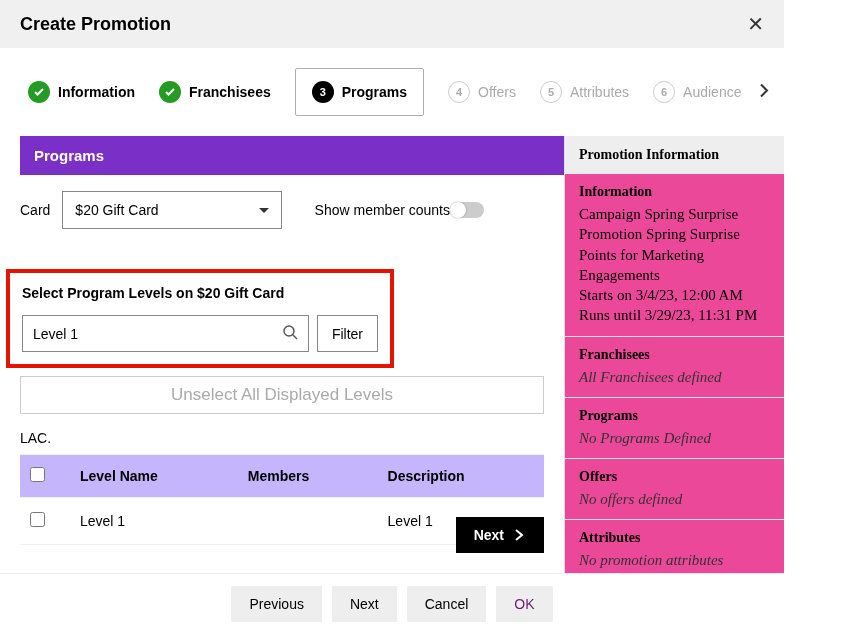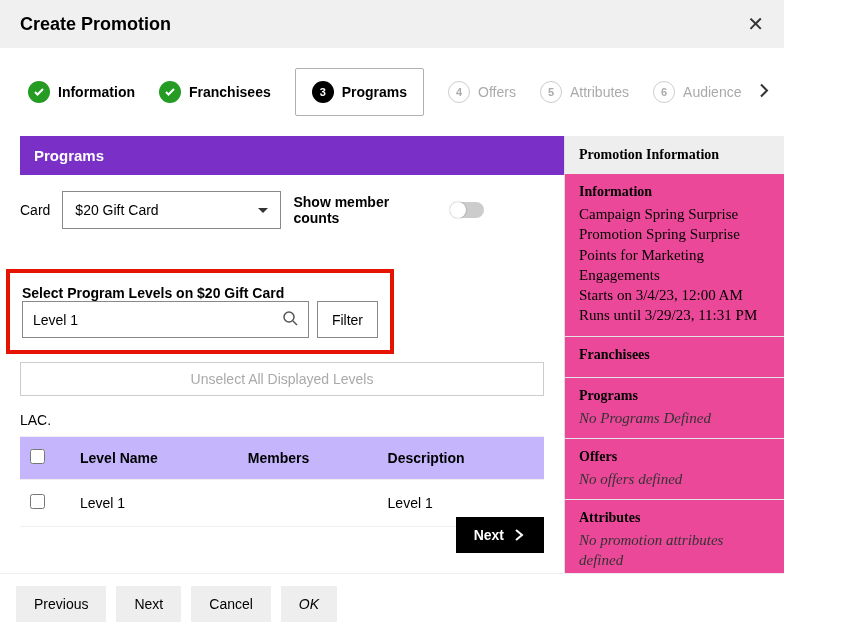--- a/index.html
+++ b/index.html
@@ -21,54 +21,54 @@
     .steps-scroll { position: absolute; right: 12px; top: 50%; transform: translateY(-50%); cursor: pointer; color: #333; }
 
     .body { display: flex; flex: 1; overflow: hidden; }
     .main { flex: 1; display: flex; flex-direction: column; padding: 0 20px; position: relative; }
     .sidebar { width: 220px; border-left: 1px solid #ddd; background: #ec4899; font-family: Liberation Serif, serif; }
     
     .banner { background: #7a2fc7; color: #fff; padding: 11px 14px; font-weight: 700; font-size: 15px; margin: 0 -20px 16px 0; margin-left: 0; }
     
     .card-row { display: flex; align-items: center; gap: 12px; margin-bottom: 40px; }
     .card-select { width: 220px; padding: 10px 12px; border: 1px solid #888; background: #fff; display: flex; justify-content: space-between; align-items: center; cursor: pointer; }
-    .toggle-row { display: flex; align-items: center; gap: 12px; margin-left: auto; padding-right: 60px; font-weight: bold;}
+    .toggle-row { display: flex; align-items: center; gap: 0; margin-left: auto; padding-right: 60px;}
     .toggle { width: 34px; height: 16px; background: #ccc; border-radius: 8px; position: relative; cursor: pointer; }
     .toggle-knob { position: absolute; width: 16px; height: 16px; background: #fff; border-radius: 50%; top: 0; left: 0; box-shadow: 0 0 2px rgba(0,0,0,.3); }
 
     .highlight-box { border: 4px solid #e51400; padding: 12px; margin-left: -14px; margin-right: 150px; }
-    .highlight-inner-title { font-weight: 700; margin-bottom: 0; }
+    .highlight-inner-title { font-weight: 700; margin-bottom: 14px; }
     .filter-row { display: flex; gap: 8px; }
     .search-wrap { flex: 1; display: flex; align-items: center; border: 1px solid #888; padding: 8px 10px; }
     .search-wrap input { border: none; outline: none; flex: 1; font-size: 14px; }
     .search-icon { color: #555; }
     .filter-btn { border: 1px solid #888; background: #fff; padding: 8px 14px; cursor: pointer; font-size: 14px; }
 
-    .unselect-btn { border: 1px solid #ccc; background: #fff; color: #aaa; padding: 8px 12px; margin-top: 8px; cursor: pointer; font-size: 14px; }
+    .unselect-btn { border: 1px solid #ccc; background: #fff; color: #aaa; padding: 8px 12px; margin-top: 8px; cursor: pointer; font-size: 17px; }
 
     .section-title { font-weight: 400; margin-top: 16px; margin-bottom: 8px; }
     .table { width: 100%; border-collapse: collapse; }
     .table th { text-align: left; padding: 12px 10px; background: #c4b5fd; font-weight: 700; font-size: 14px; border-top: 1px solid #eee; border-bottom: 1px solid #eee;}
     .table td { padding: 14px 10px; }
     .cb-col { width: 50px; }
     input[type=checkbox] { width: 15px; height: 15px; }
     .table tr.datarow { border-top: 1px solid #f0f0f0; border-bottom: 1px solid #f0f0f0; }
     
     .next-btn-wrap { position: absolute; right: 20px; bottom: 20px; }
     .next-btn { background: #000; color: #fff; border: none; padding: 10px 18px; display: flex; align-items: center; gap: 8px; cursor: pointer; font-size: 14px; font-weight: 600; }
 
     .sidebar-header { background: #eee; padding: 11px 14px; font-weight: 700; }
     .sidebar-section { padding: 10px 14px; border-bottom: 1px solid #e4e4e4; }
     .sidebar-label { font-weight: 700; margin-bottom: 4px; }
     .sidebar-text { font-size: 15px; line-height: 1.35; }
     .italic { font-style: italic; color: #333; }
 
-    .footer { background: #fff; padding: 12px 16px; border-top: 1px solid #eee; display: flex; justify-content: flex-start; gap: 10px; }
+    .footer { background: #fff; padding: 12px 16px; border-top: 1px solid #eee; display: flex; justify-content: center; gap: 10px; }
     .footer-btn { background: #eee; border: none; padding: 10px 18px; cursor: pointer; font-size: 14px; }
-    .footer-btn.disabled { color: #000000; cursor: default; font-style: italic; }
+    .footer-btn.disabled { color: #701a75; cursor: default; }
     .caret-down { width: 0; height: 0; border-left: 5px solid transparent; border-right: 5px solid transparent; border-top: 5px solid #333; }
   </style>
 </head>
 <body>
 
 <div class="dialog">
   <div class="header">
     <div class="header-title">Create Promotion</div>
     <button class="close-btn">✕</button>
   </div>
@@ -191,20 +191,21 @@
         <div class="sidebar-text">
           <div>Campaign Spring Surprise</div>
           <div>Promotion Spring Surprise</div>
           <div>Points for Marketing Engagements</div>
           <div>Starts on 3/4/23, 12:00 AM</div>
           <div>Runs until 3/29/23, 11:31 PM</div>
         </div>
       </div>
       <div class="sidebar-section">
         <div class="sidebar-label">Franchisees</div>
+        <div class="sidebar-text italic">All Franchisees defined</div>
       </div>
       <div class="sidebar-section">
         <div class="sidebar-label">Programs</div>
         <div class="sidebar-text italic">No Programs Defined</div>
       </div>
       <div class="sidebar-section">
         <div class="sidebar-label">Offers</div>
         <div class="sidebar-text italic">No offers defined</div>
       </div>
       <div class="sidebar-section">

